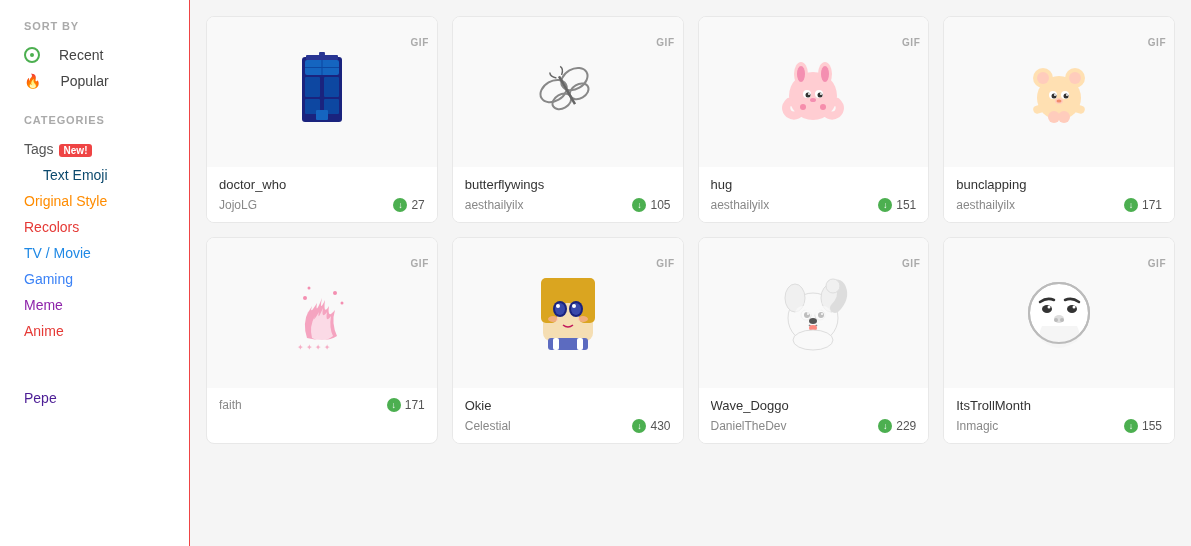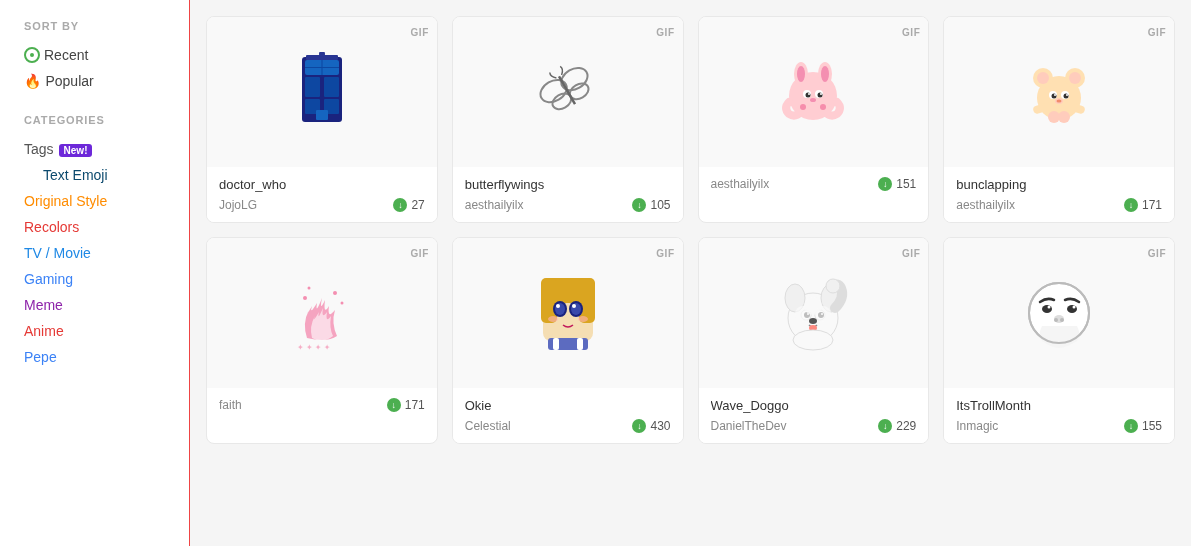--- a/index.html
+++ b/index.html
@@ -26,21 +26,21 @@
       font-weight: 700;
       color: #aaa;
       letter-spacing: 0.08em;
       text-transform: uppercase;
       margin-bottom: 10px;
     }
 
     .sort-item {
       display: flex;
       align-items: center;
-      gap: 4px;
+      gap: 19px;
       font-size: 14px;
       color: #444;
       cursor: pointer;
       padding: 5px 0;
       font-weight: 500;
     }
 
     .sort-icon-recent {
       width: 16px;
       height: 16px;
@@ -61,21 +61,21 @@
     .sort-icon-popular {
       font-size: 14px;
       color: #e53935;
     }
 
     .categories-section {
       margin-top: 20px;
     }
 
     .new-badge {
-      background: #6d28d9;
+      background: #ef4444;
       color: #fff;
       font-size: 10px;
       font-weight: 700;
       padding: 1px 5px;
       border-radius: 3px;
       margin-left: 5px;
       vertical-align: middle;
     }
 
     .category-item {
@@ -88,21 +88,21 @@
     }
 
     .cat-tags { color: #555; }
     .cat-text-emoji { color: #0c4a6e; margin-left: 19px; }
     .cat-original-style { color: #ff8c00; }
     .cat-recolors { color: #e53935; }
     .cat-tv-movie { color: #1e88e5; }
     .cat-gaming { color: #3b82f6; }
     .cat-meme { color: #8e24aa; }
     .cat-anime { color: #e53935; }
-    .cat-pepe { color: #3b82f6; }
+    .cat-pepe { color: #4c1d95; margin-top: 41px; }
 
     
     .main-content {
       flex: 1;
       padding: 16px;
       overflow-y: auto;
     }
 
     .grid {
       display: grid;
@@ -124,21 +124,21 @@
       background: #f9f9f9;
       height: 150px;
       display: flex;
       align-items: center;
       justify-content: center;
       overflow: hidden;
     }
 
     .gif-badge {
       position: absolute;
-      top: 10px;
+      top: 20px;
       right: 8px;
       font-size: 10px;
       color: #aaa;
       font-weight: 600;
       letter-spacing: 0.05em;
     }
 
     .card-info {
       padding: 10px 12px;
       background: #fff;
@@ -315,20 +315,21 @@
           <ellipse cx="40" cy="48" rx="3" ry="2" fill="#f48fb1"></ellipse>
 
           <path d="M16,50 Q10,56 16,62 Q22,66 28,60" stroke="#ffcdd2" stroke-width="8" fill="none" stroke-linecap="round"></path>
           <path d="M64,50 Q70,56 64,62 Q58,66 52,60" stroke="#ffcdd2" stroke-width="8" fill="none" stroke-linecap="round"></path>
 
           <circle cx="30" cy="55" r="3" fill="#f06292" opacity="0.6"></circle>
           <circle cx="50" cy="55" r="3" fill="#f06292" opacity="0.6"></circle>
         </svg>
       </div>
       <div class="card-info">
+        <div class="card-title">hug</div>
         <div class="card-meta">
           <span class="card-author">aesthailyilx</span>
           <span class="card-downloads">
             <span class="download-icon">↓</span>
             <span>151</span>
           </span>
         </div>
       </div>
     </div>
 

